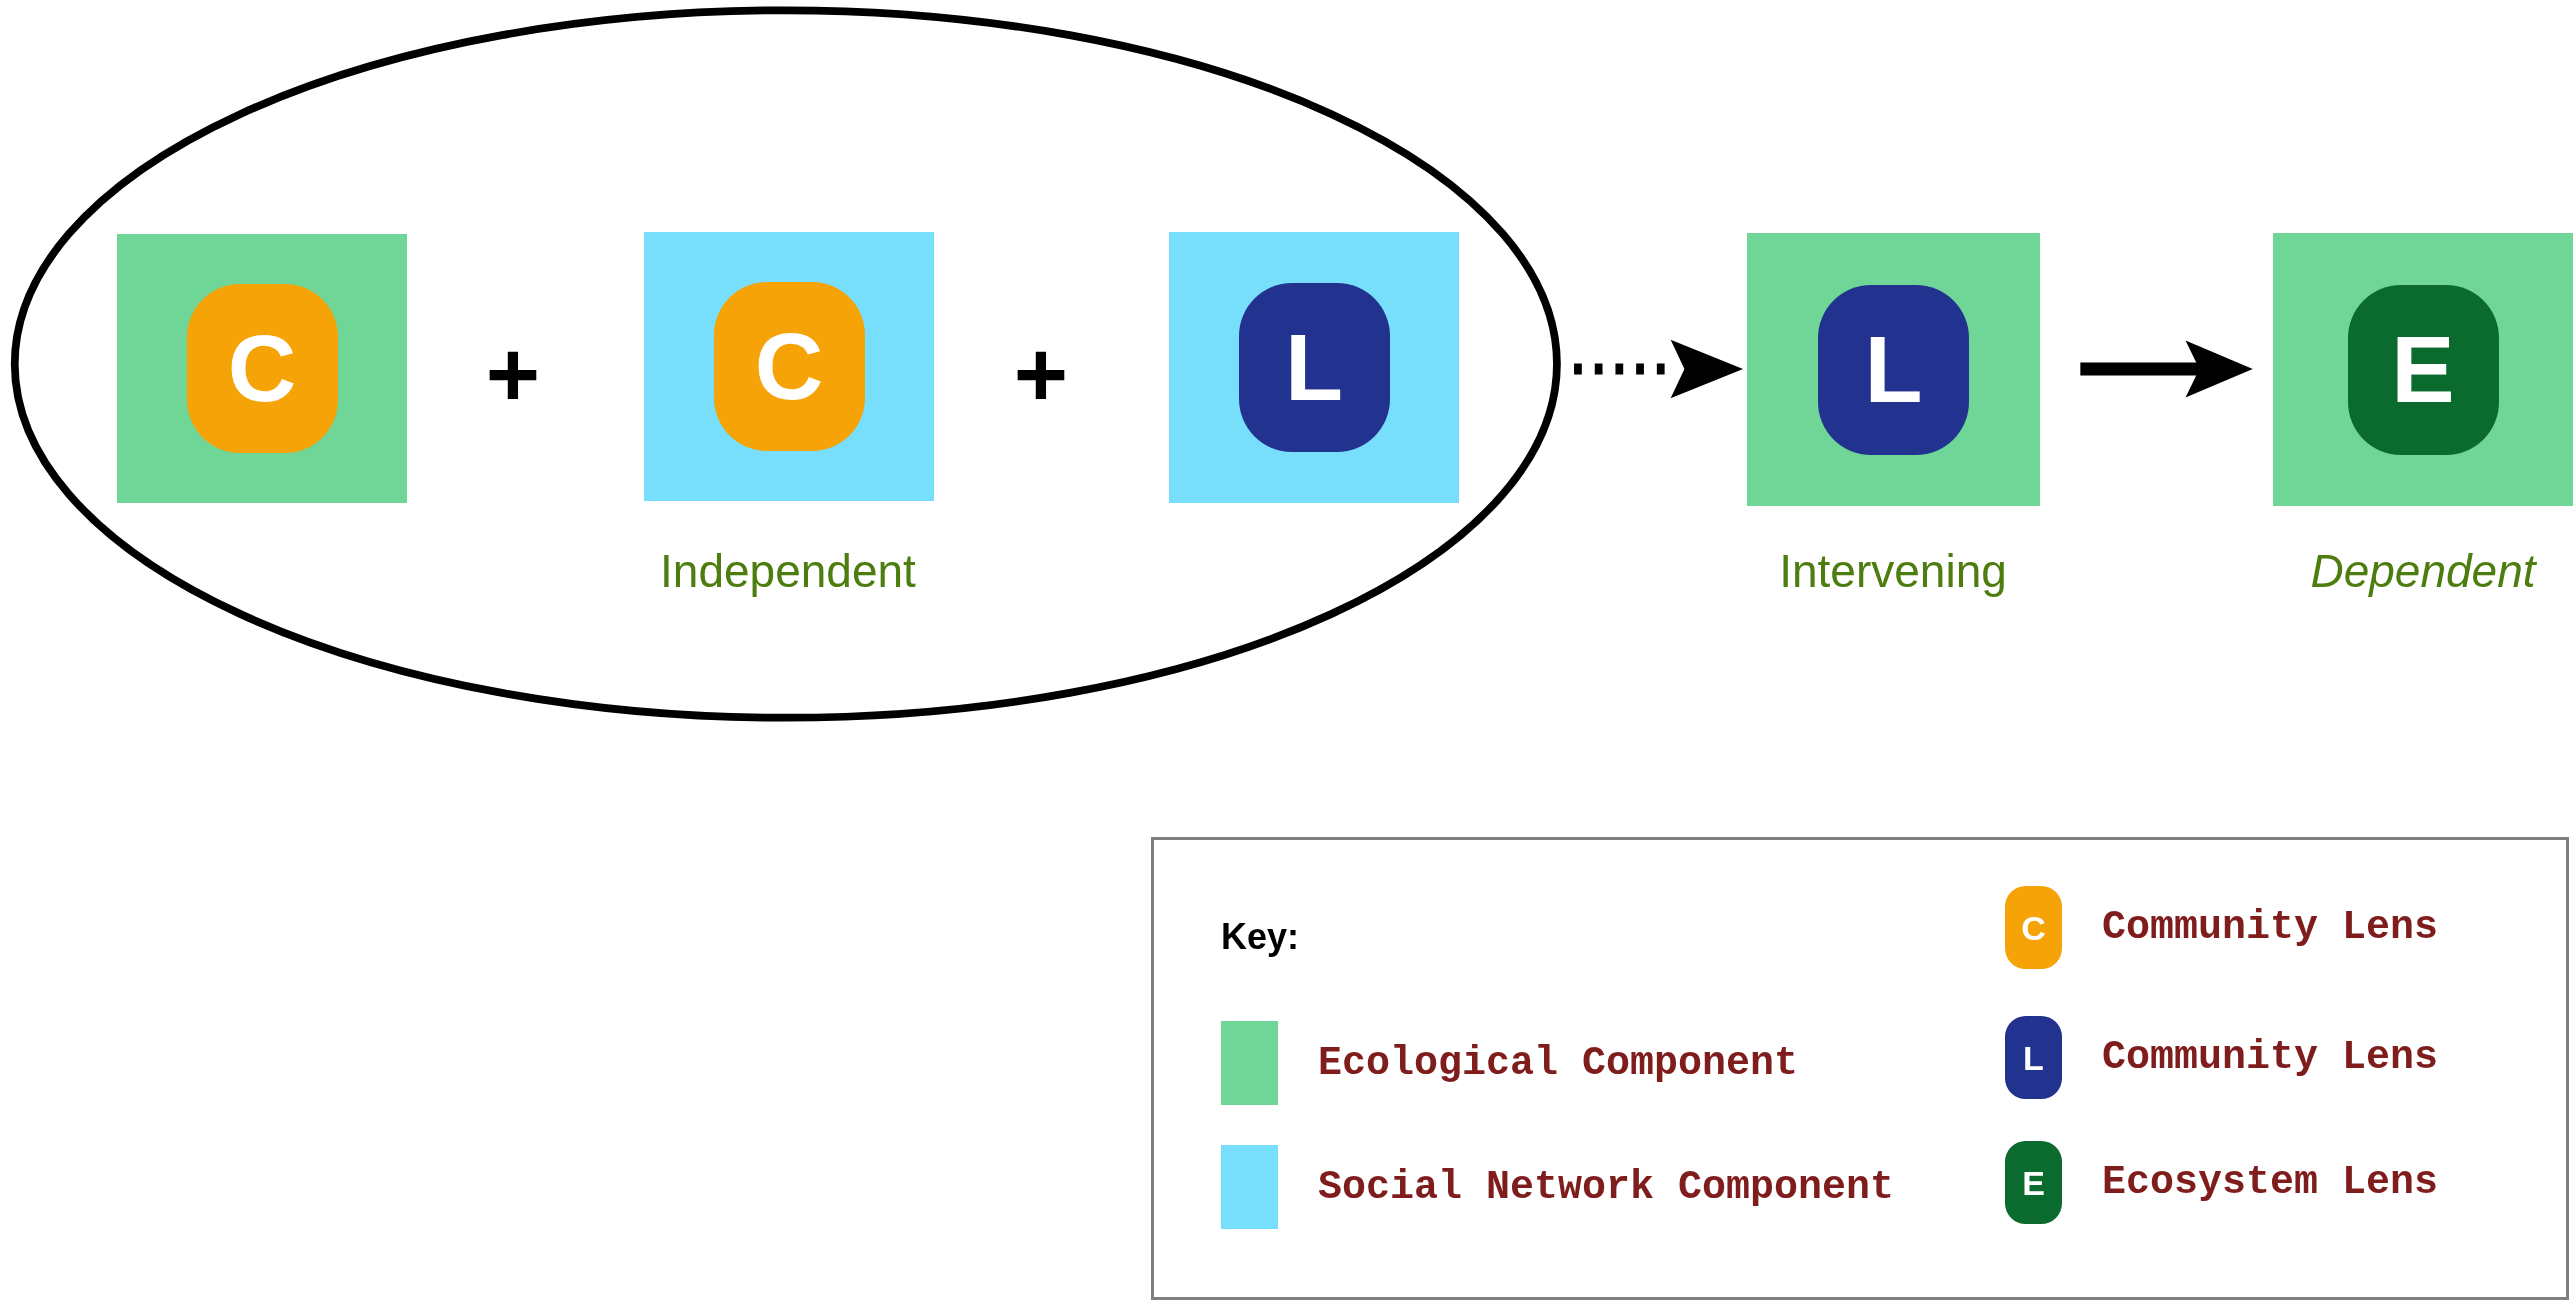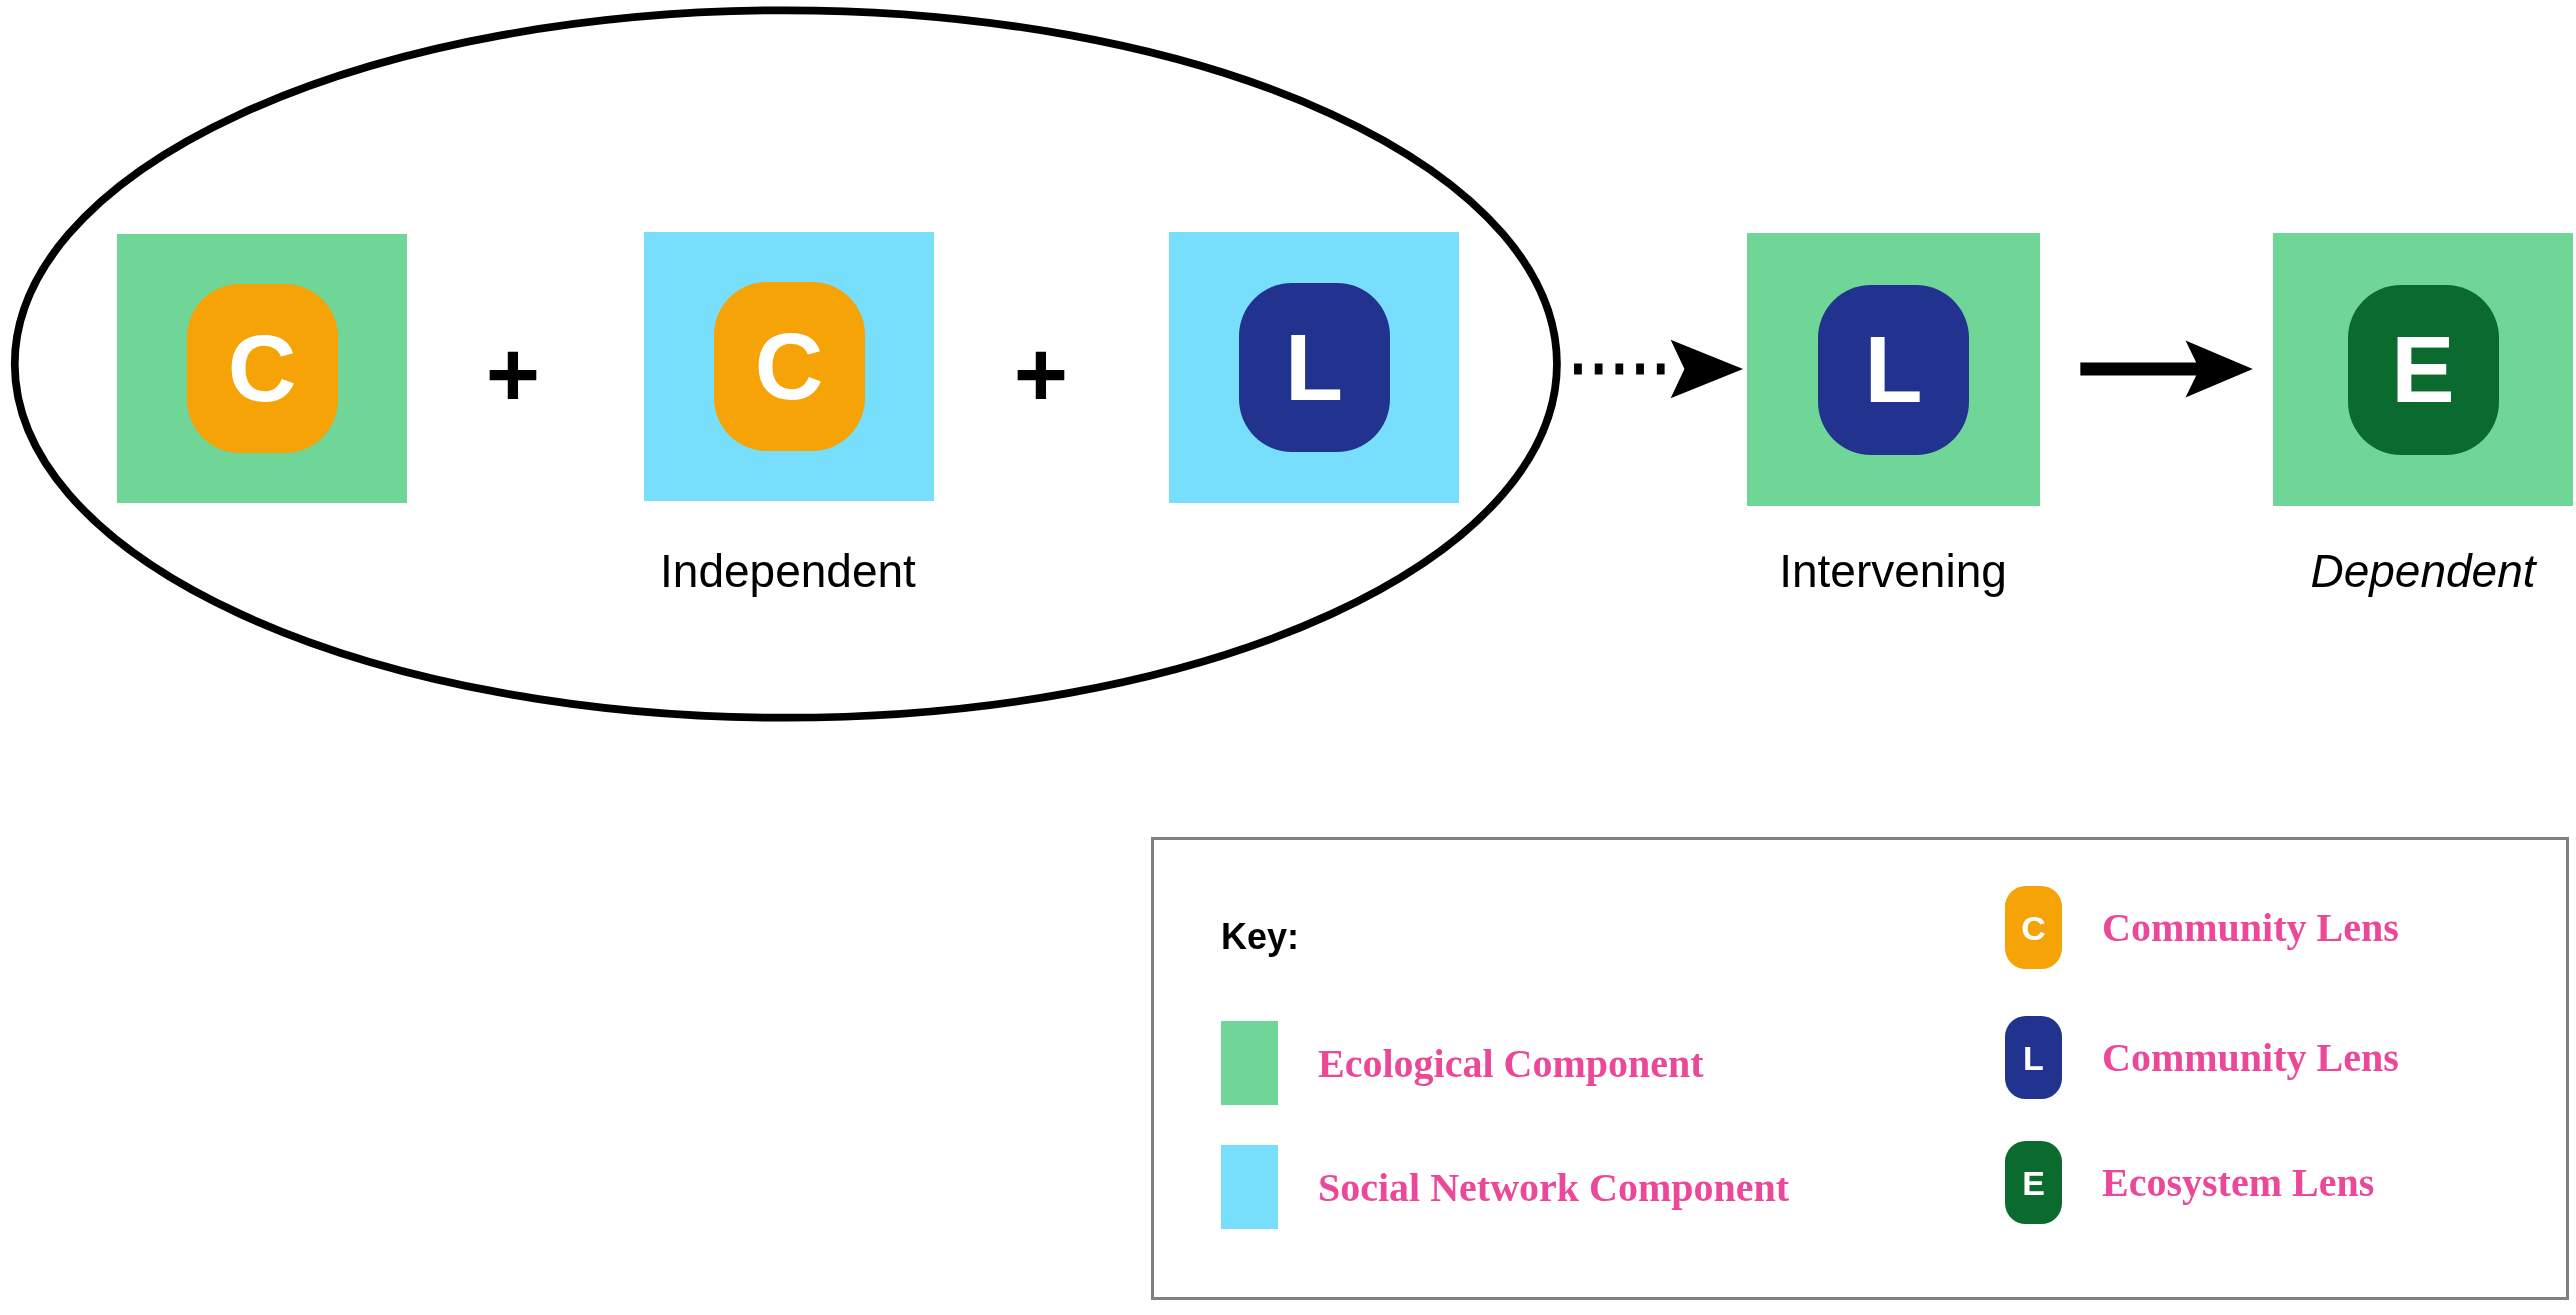--- a/index.html
+++ b/index.html
@@ -66,21 +66,21 @@
     font-family: "Liberation Sans", sans-serif;
     transform: translate(-50%, -50%);
   }
   .plus-1 { left: 513px; top: 374px; }
   .plus-2 { left: 1041px; top: 374px; }
 
   
   .stage-label {
     position: absolute;
     font-size: 46px;
-    color: #000000;
+    color: #4d7c0f;
     text-align: right;
     transform: translateX(-50%);
     white-space: nowrap;
     font-family: "Liberation Sans", sans-serif;
   }
   .lbl-independent { left: 788px; top: 544px; }
   .lbl-intervening { left: 1893px; top: 544px; }
   .lbl-dependent   { left: 2423px; top: 544px; font-style: italic; }
 
   
@@ -131,23 +131,23 @@
     color: #ffffff;
     font-size: 34px;
     font-weight: 700;
     line-height: 1;
     font-family: "Liberation Sans", sans-serif;
   }
   .key-label {
     margin-left: 40px;
     font-size: 40px;
     font-weight: 700;
-    color: #ec4899;
+    color: #7f1d1d;
     white-space: nowrap;
-    font-family: Liberation Serif, serif;
+    font-family: Liberation Mono, monospace;
   }
 
   .key-left-1  { left: 1221px; top: 1021px; justify-content: space-between; }
   .key-left-2  { left: 1221px; top: 1145px; }
   .key-right-1 { left: 2005px; top: 886px; }
   .key-right-2 { left: 2005px; top: 1016px; }
   .key-right-3 { left: 2005px; top: 1141px; }
 </style>
 </head>
 <body>

